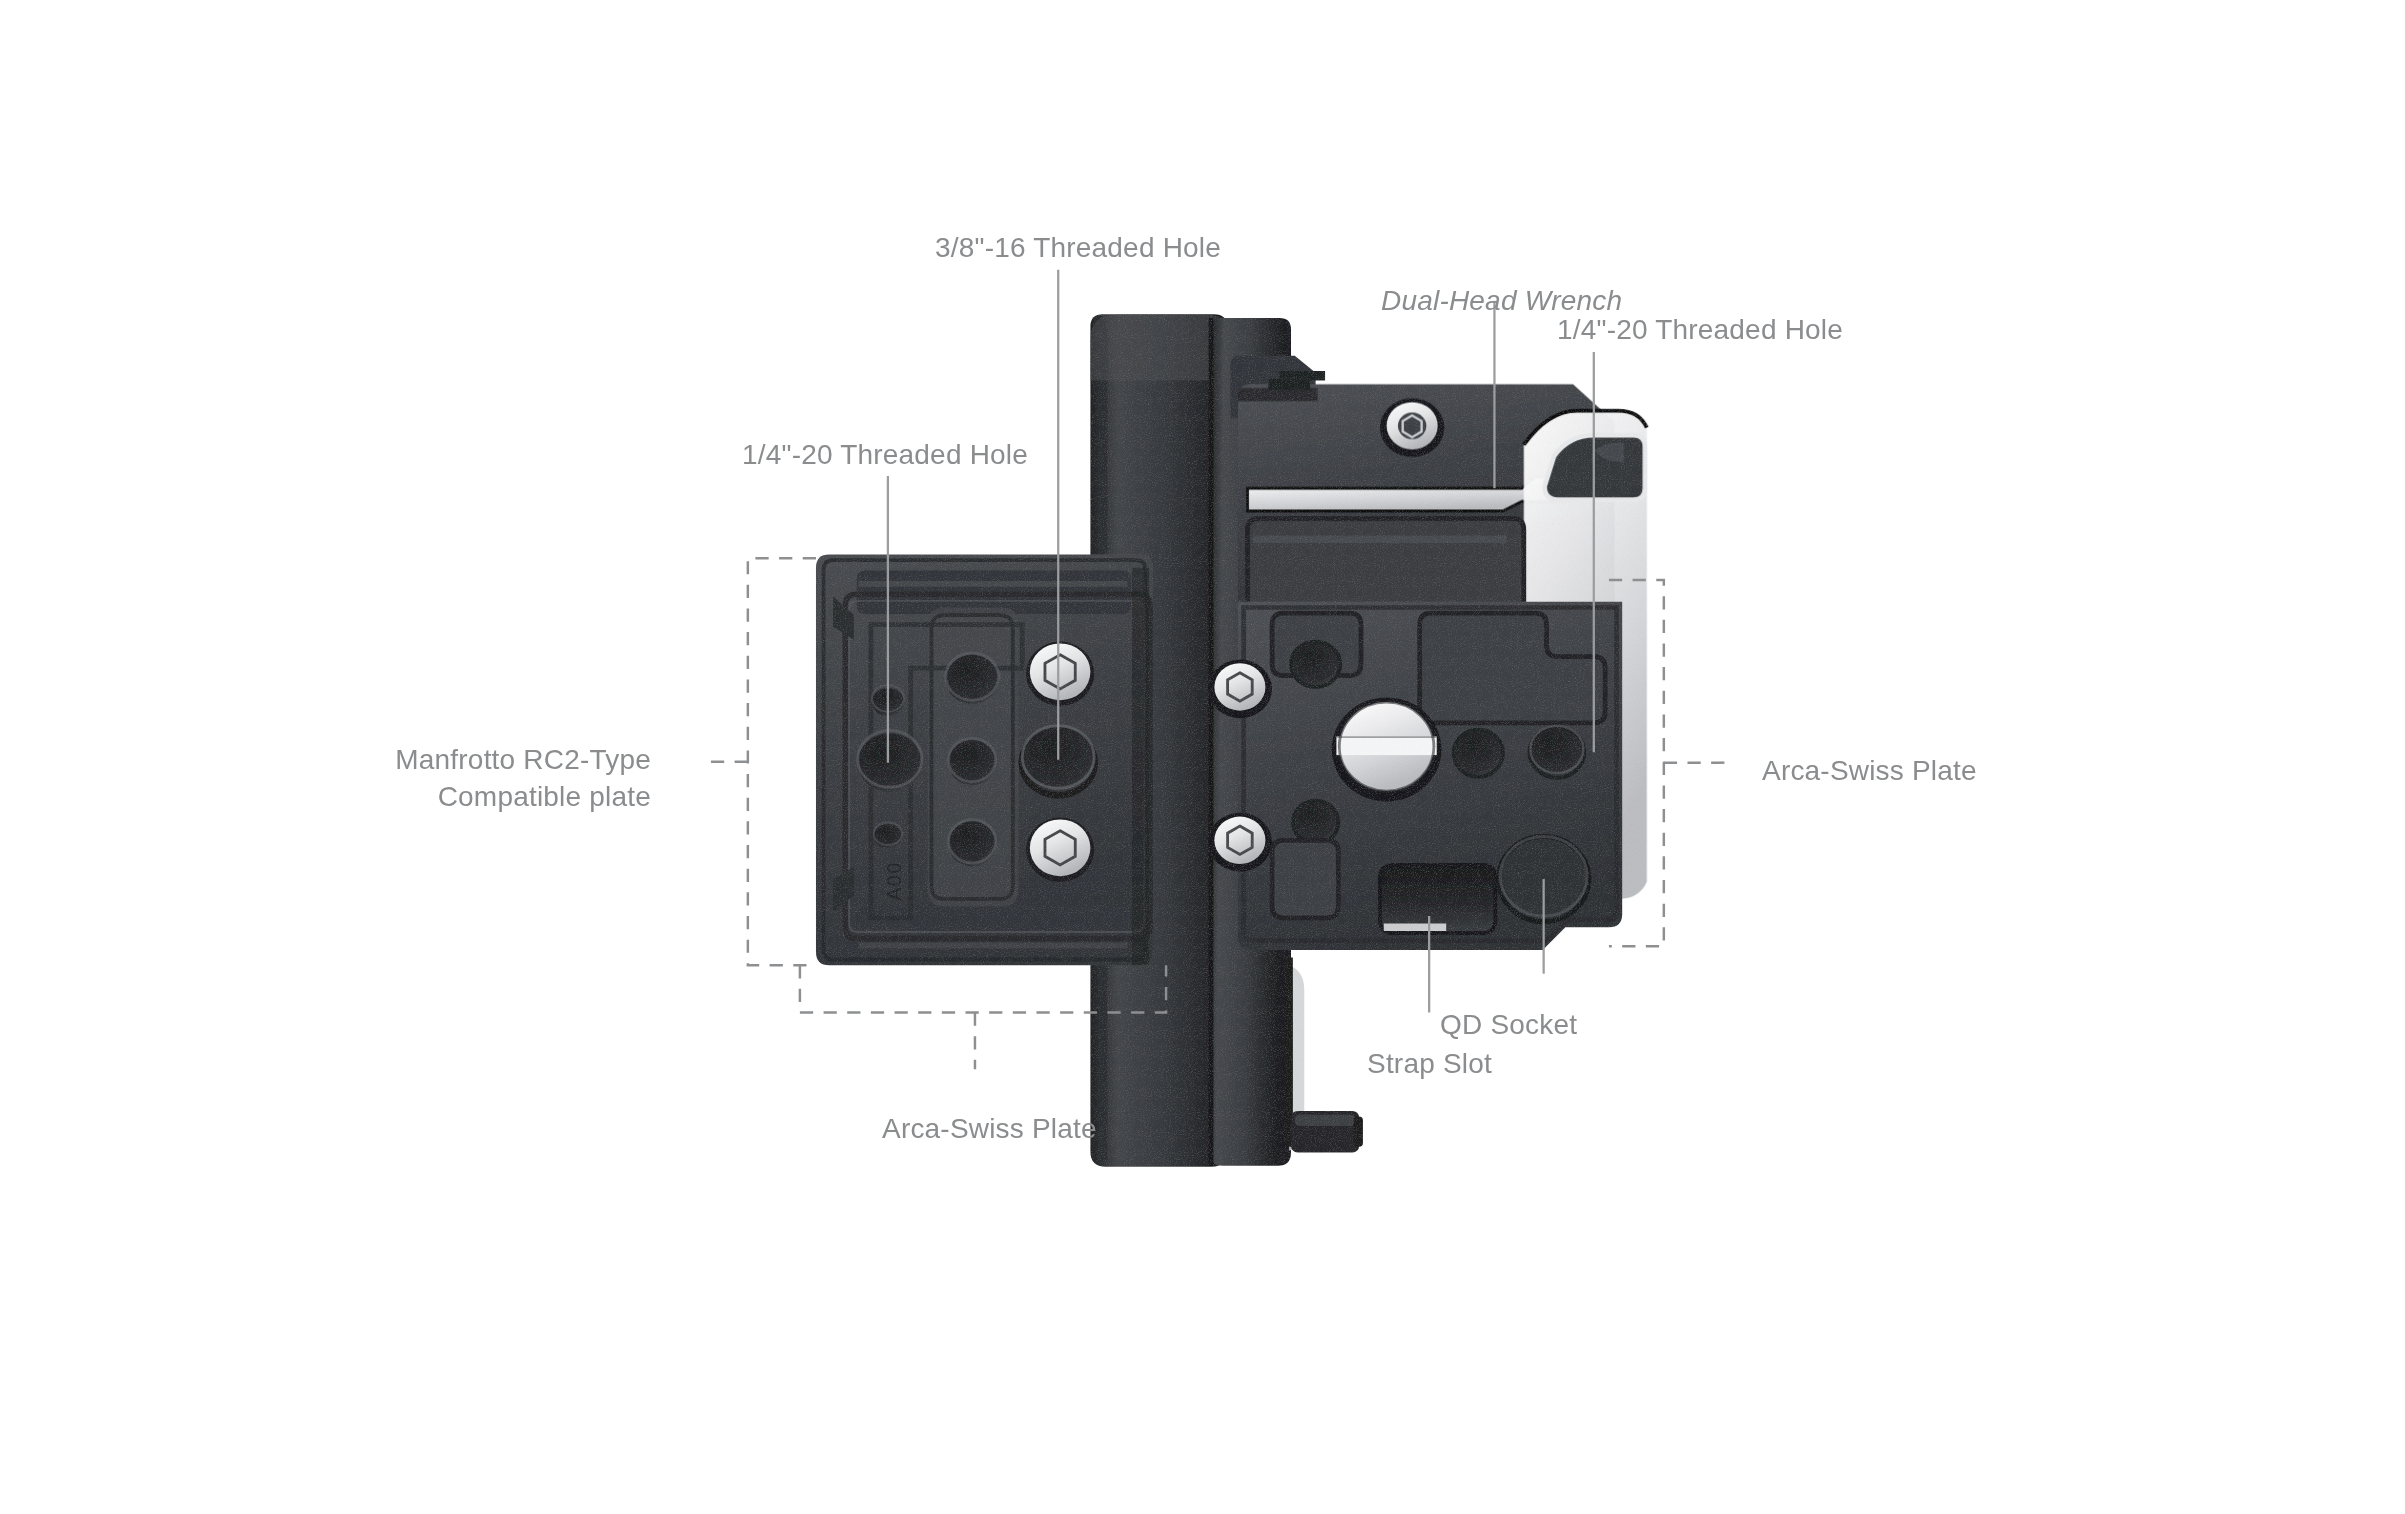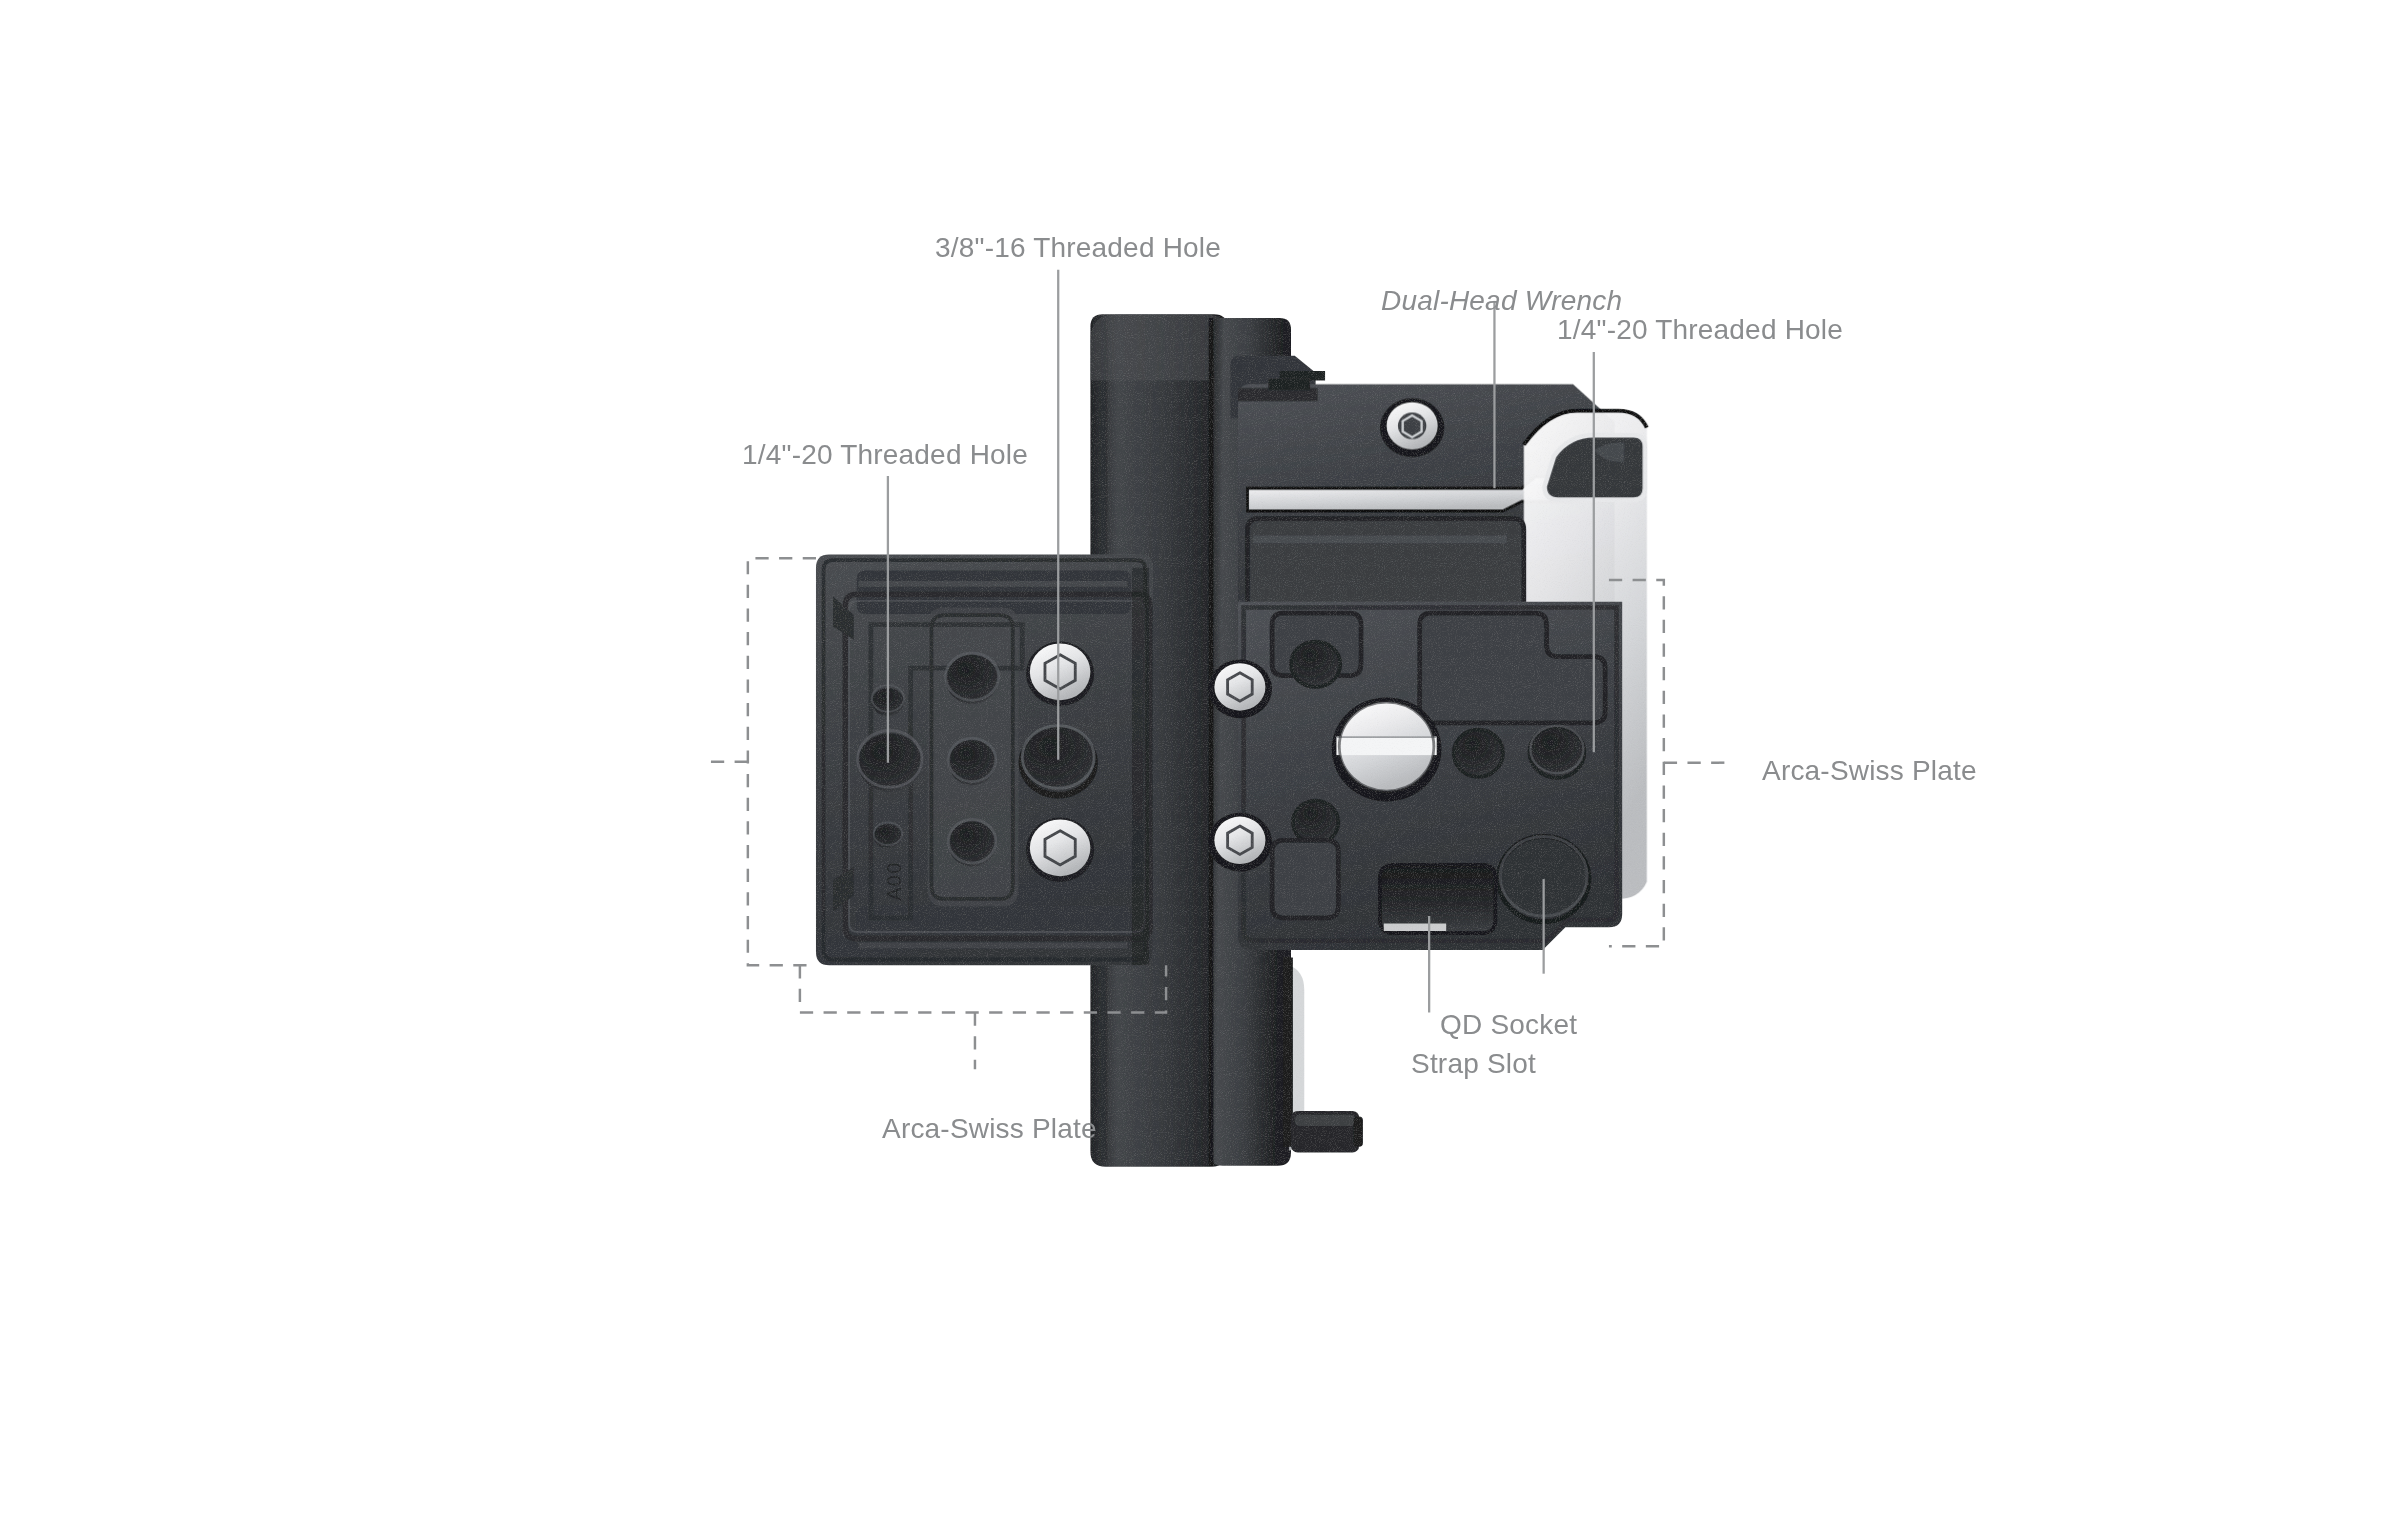--- a/index.html
+++ b/index.html
@@ -290,23 +290,25 @@
   </svg>
 
   <div class="callout left" style="left:742px; top:437px;">1/4"-20 Threaded Hole</div>
 
   <div class="callout left" style="left:935px; top:230px;">3/8"-16 Threaded Hole</div>
 
   <div class="callout left" style="left:1381px; top:283px;font-style:italic;">Dual-Head Wrench</div>
 
   <div class="callout left" style="left:1557px; top:312px;">1/4"-20 Threaded Hole</div>
 
+  <div class="callout right" style="left:178px; top:742px; width:473px;">Manfrotto RC2-Type
+Compatible plate</div>
 
   <div class="callout left" style="left:1762px; top:753px;">Arca-Swiss Plate</div>
 
   <div class="callout left" style="left:1440px; top:1007px;">QD Socket</div>
 
-  <div class="callout left" style="left:1367px; top:1046px;margin-left:44px;">Strap Slot</div>
+  <div class="callout left" style="left:1367px; top:1046px;">Strap Slot</div>
 
   <div class="callout left" style="left:882px; top:1111px;">Arca-Swiss Plate</div>
 
 </div>
 
 
 </body></html>

